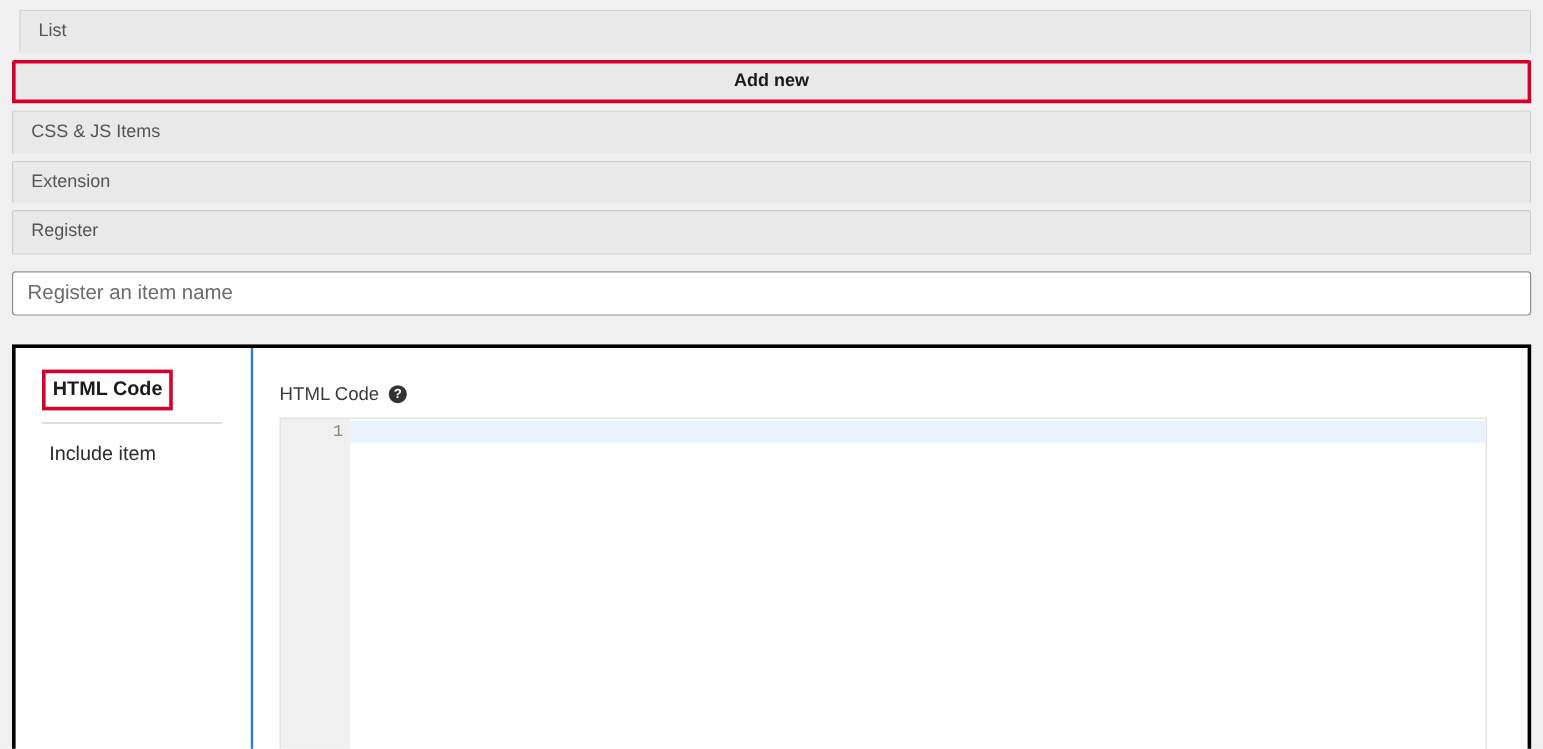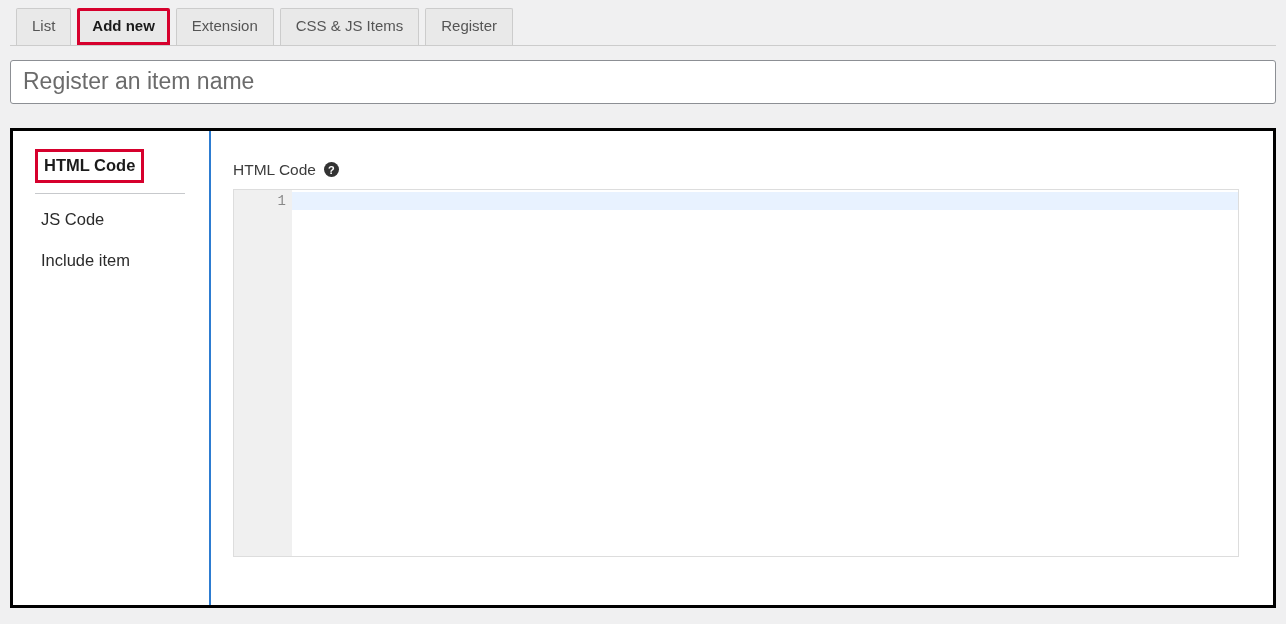--- a/index.html
+++ b/index.html
@@ -17,53 +17,55 @@
     }
     .page {
       padding: 0 10px;
     }
     
     .tabs {
       display: flex;
       gap: 6px;
       padding-top: 8px;
       border-bottom: 1px solid #ccc;
+      flex-direction: column;
     }
     .tab {
       background: #e9e9e9;
       border: 1px solid #ccc;
       border-bottom: none;
       padding: 7px 15px 8px 15px;
       font-size: 15px;
       color: #555;
       cursor: pointer;
       border-top-left-radius: 2px;
       border-top-right-radius: 2px;
       line-height: 1.3;
     }
     .tab.highlight {
       border: 3px solid #d6002d;
       color: #1b1b1b;
       font-weight: 600;
       padding: 5px 12px 6px 12px;
       background: #e9e9e9;
+      text-align: center;
     }
     .tab:first-child {
       margin-left: 6px;
     }
     
     .name-input-wrap {
       margin-top: 14px;
     }
     .name-input {
       width: 100%;
       border: 1px solid #8c8f94;
       background: #fff;
       border-radius: 3px;
-      font-size: 23px;
+      font-size: 17px;
       padding: 7px 12px 8px 12px;
       color: #333;
       font-family: inherit;
     }
     .name-input::placeholder {
       color: #6b6b6b;
     }
     
     .panel {
       background: #fff;
@@ -174,34 +176,33 @@
     }
   </style>
 </head>
 <body>
 
 <div class="page">
 
   <div class="tabs">
     <div class="tab">List</div>
     <div class="tab highlight">Add new</div>
+    <div class="tab">CSS &amp; JS Items</div>
     <div class="tab">Extension</div>
-    <div class="tab">CSS &amp; JS Items</div>
     <div class="tab">Register</div>
   </div>
 
   <div class="name-input-wrap">
     <input type="text" class="name-input" placeholder="Register an item name" value="" style="">
   </div>
 
   <div class="panel">
     <div class="side-tabs">
       <div class="side-tab active">HTML Code</div>
       <div class="divider"></div>
-      <div class="side-tab">JS Code</div>
       <div class="side-tab">Include item</div>
     </div>
     <div class="content">
       <div class="content-header">
         <span>HTML Code</span>
         <span class="help-icon">?</span>
       </div>
       <div class="code-editor">
         <div class="gutter">
           <span class="ln">1</span>

